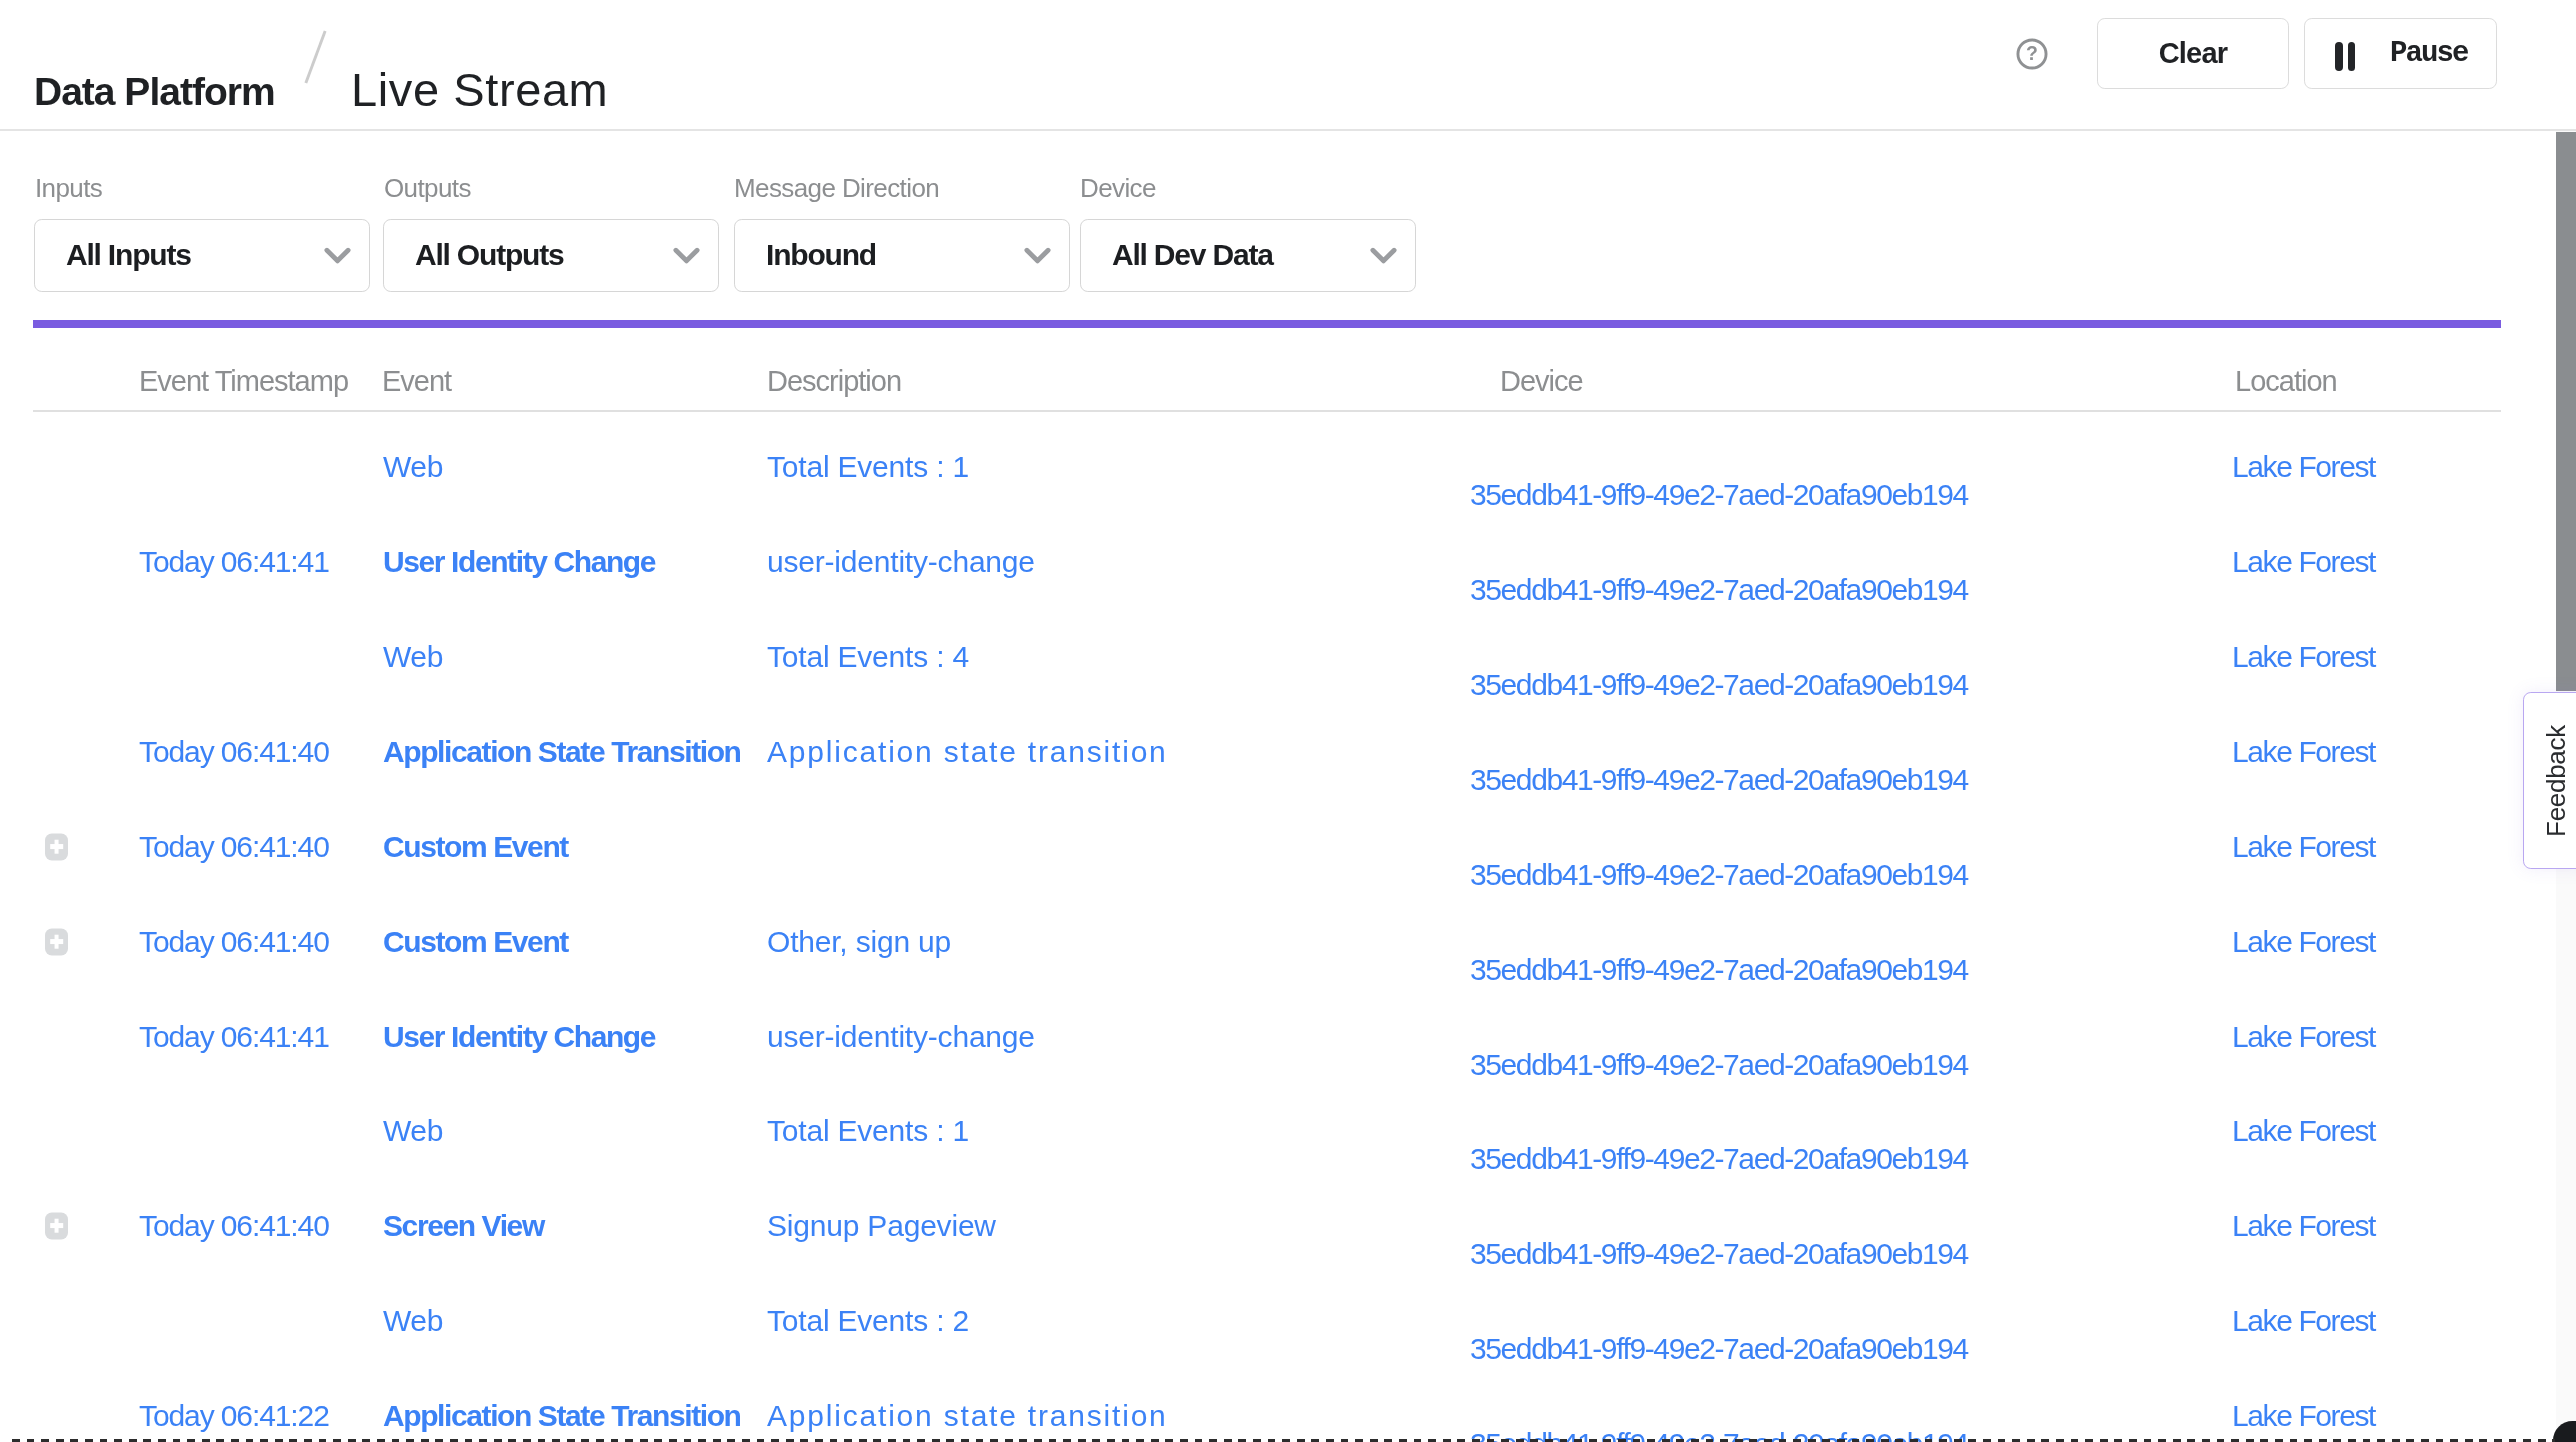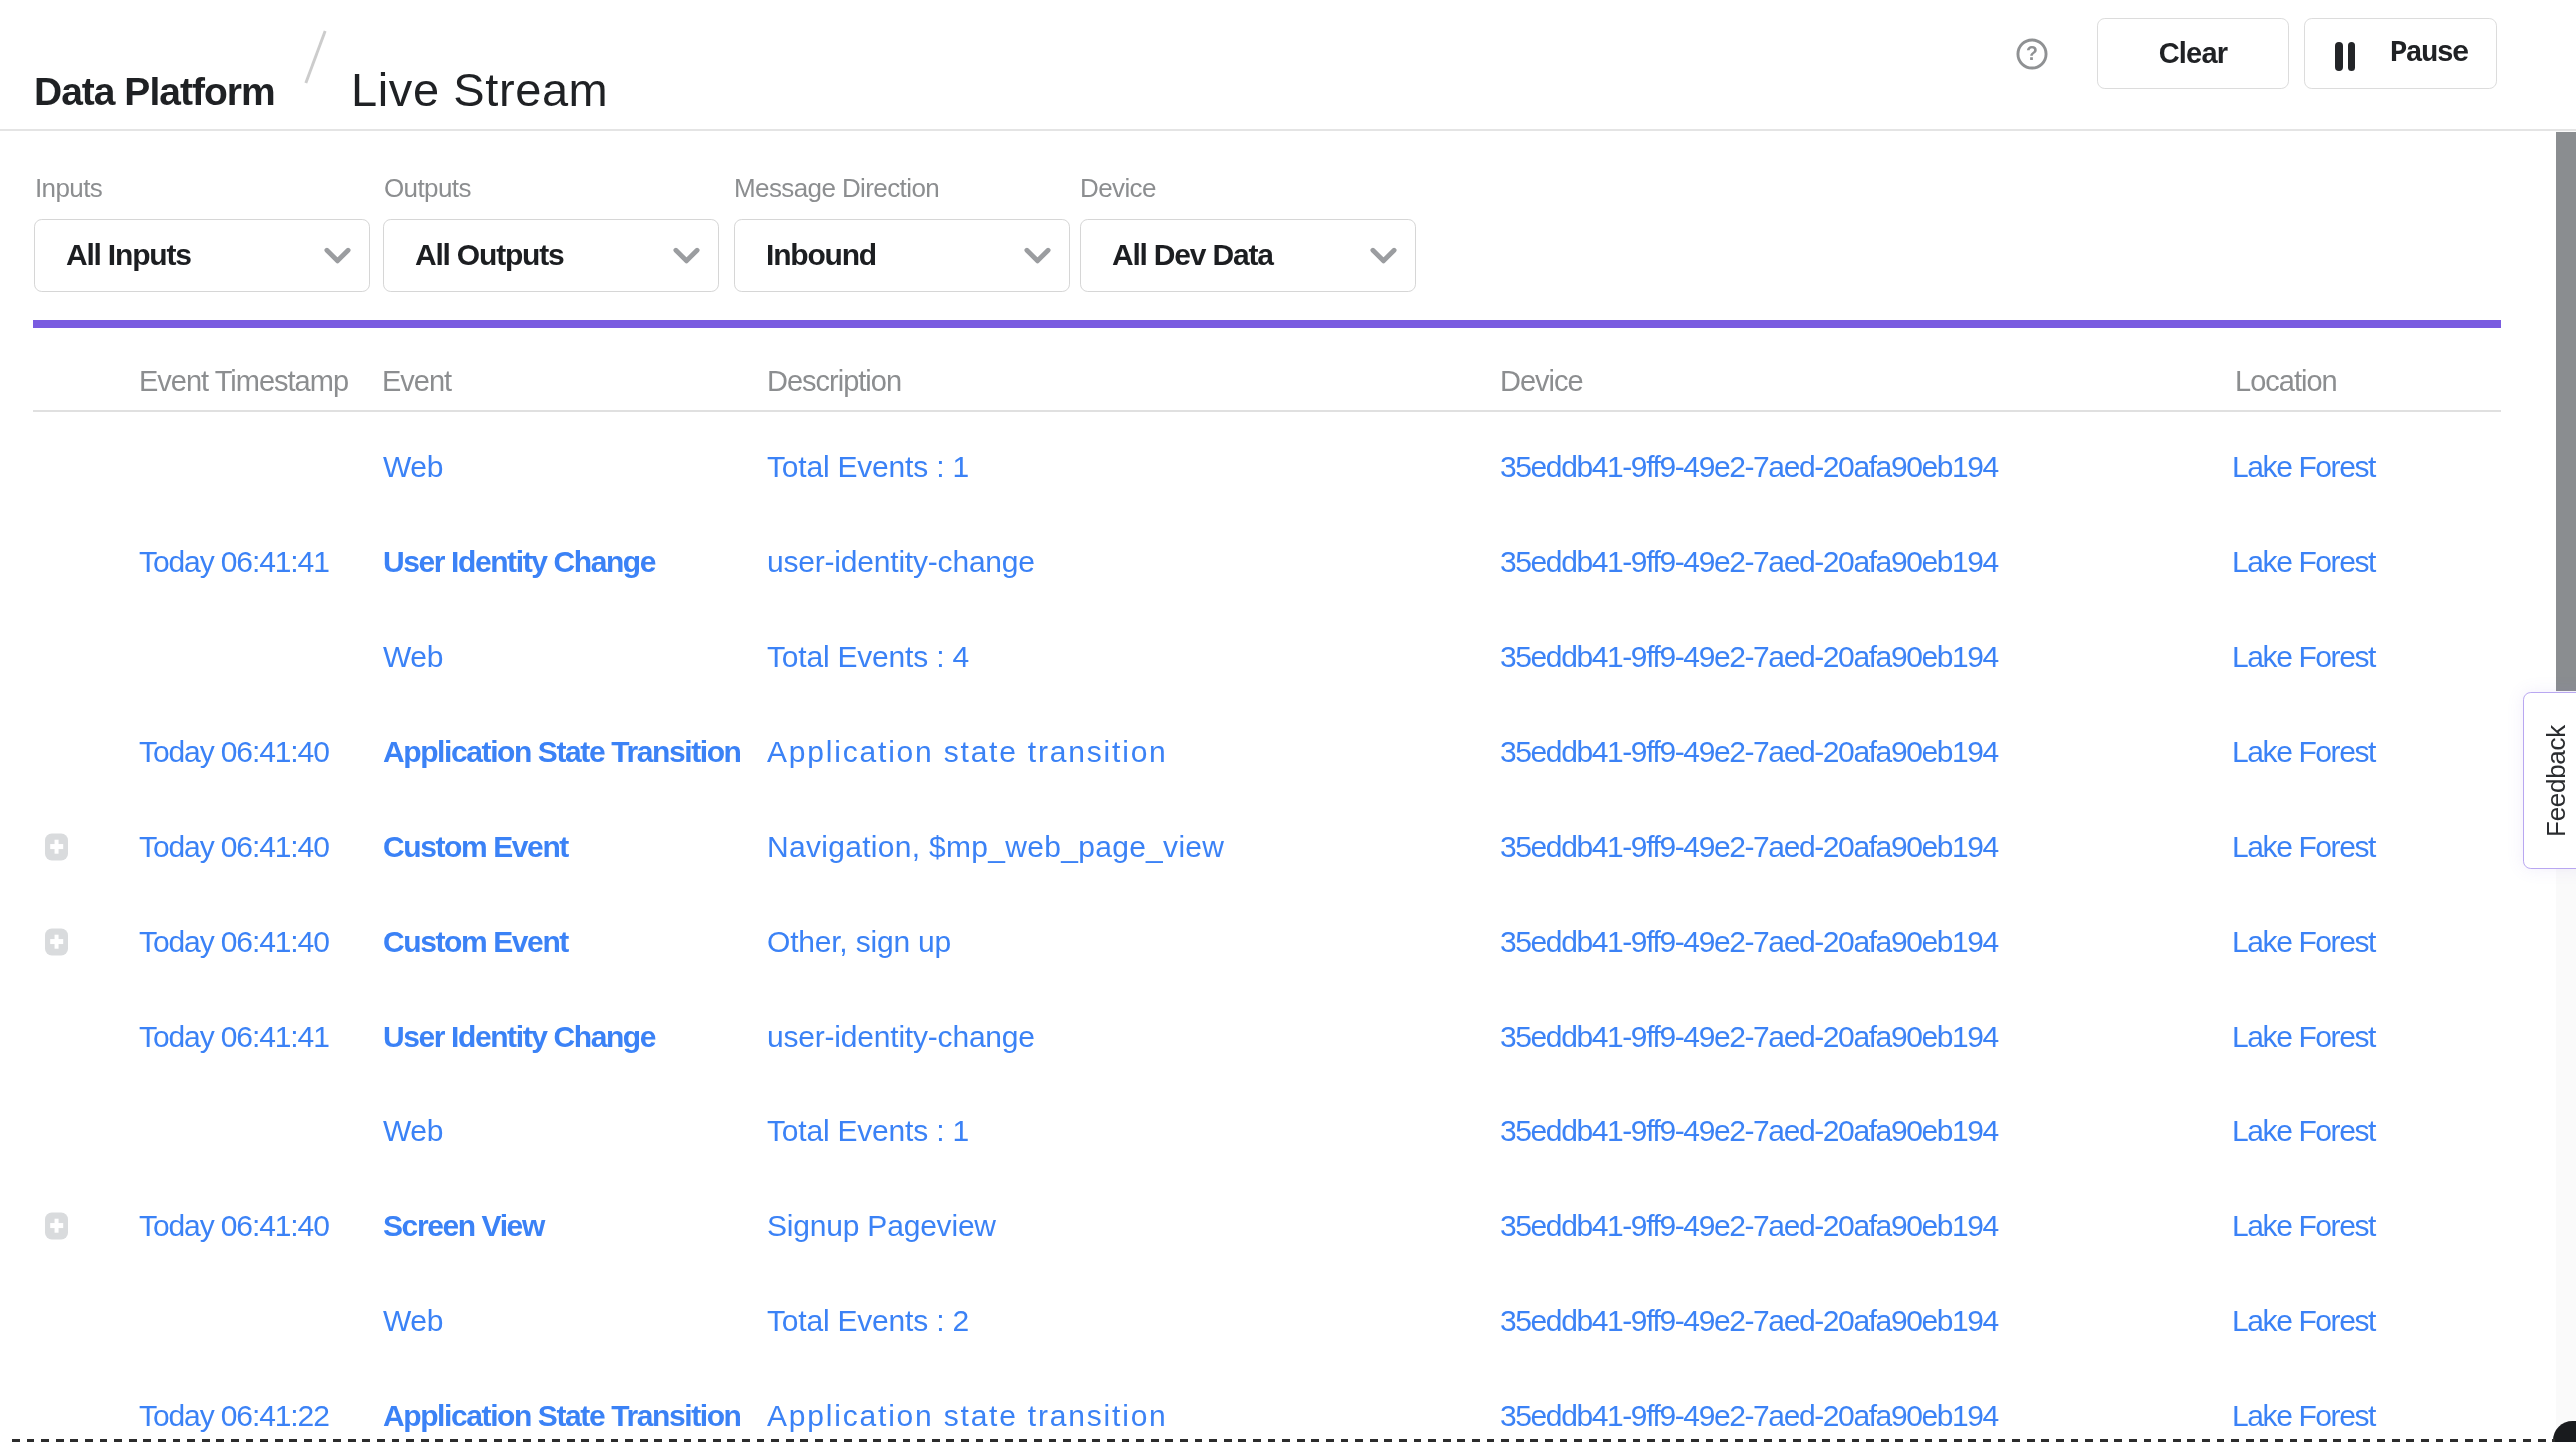--- a/index.html
+++ b/index.html
@@ -29,21 +29,21 @@
   #pbar { left:33px; top:320px; width:2468px; height:7.8px; background:#7a5ce0; }
   
   .th { top:365px; font-size:29px; color:#8c8e90; letter-spacing:-1px; }
   #thline { left:33px; top:410px; width:2468px; height:1.9px; background:#e0e0e0; }
   .row { position:absolute; left:0; width:2576px; height:95px; }
   .cell { position:absolute; top:50%; transform:translateY(-50%); font-size:30px; color:#3b82f6; white-space:nowrap; }
   .c-ts   { left:139px;  letter-spacing:-1.1px; }
   .c-name { left:383px;  letter-spacing:-0.4px; }
   .c-name.bold { font-weight:700; letter-spacing:-1.4px; }
   .c-desc { left:767px;  letter-spacing:-0.2px; }
-  .c-dev  { left:1500px; letter-spacing:-1.4px; }
+  .c-dev  { left:1470px; letter-spacing:-1.4px;margin-top:28px; }
   .c-loc  { left:2232px; letter-spacing:-1.4px; }
   .plus { position:absolute; left:45px; top:50%; transform:translateY(-50%); width:23px; height:27px;
           background:#d9dbdd; border-radius:6.8px; }
   .plus:before, .plus:after { content:""; position:absolute; background:#fff; }
   .plus:before { left:50%; top:50%; width:13.6px; height:4.9px; transform:translate(-50%,-50%); }
   .plus:after  { left:50%; top:50%; width:4.9px; height:13.6px; transform:translate(-50%,-50%); }
   
   #sbtrack { left:2556px; top:131px; width:20.4px; height:1311px; background:#fafafa; }
   #sbthumb { left:2556px; top:132px; width:20.4px; height:559px; background:#8a8d90; }
   #feedback { left:2523px; top:692px; width:66px; height:177px; background:#fff;
@@ -143,21 +143,20 @@
       <span class="cell c-ts">Today 06:41:40</span>
       <span class="cell c-name bold">Application State Transition</span>
       <span class="cell c-desc" style="letter-spacing:1.8px;">Application state transition</span>
       <span class="cell c-dev">35eddb41-9ff9-49e2-7aed-20afa90eb194</span>
       <span class="cell c-loc">Lake Forest</span>
     </div>
     <div class="row" style="top:799px">
       <span class="plus"></span>
       <span class="cell c-ts">Today 06:41:40</span>
       <span class="cell c-name bold">Custom Event</span>
-      <span class="cell c-desc" style="letter-spacing:0.3px;">Navigation, $mp_web_page_view</span>
       <span class="cell c-dev">35eddb41-9ff9-49e2-7aed-20afa90eb194</span>
       <span class="cell c-loc">Lake Forest</span>
     </div>
     <div class="row" style="top:894px">
       <span class="plus"></span>
       <span class="cell c-ts">Today 06:41:40</span>
       <span class="cell c-name bold">Custom Event</span>
       <span class="cell c-desc" style="">Other, sign up</span>
       <span class="cell c-dev">35eddb41-9ff9-49e2-7aed-20afa90eb194</span>
       <span class="cell c-loc">Lake Forest</span>

